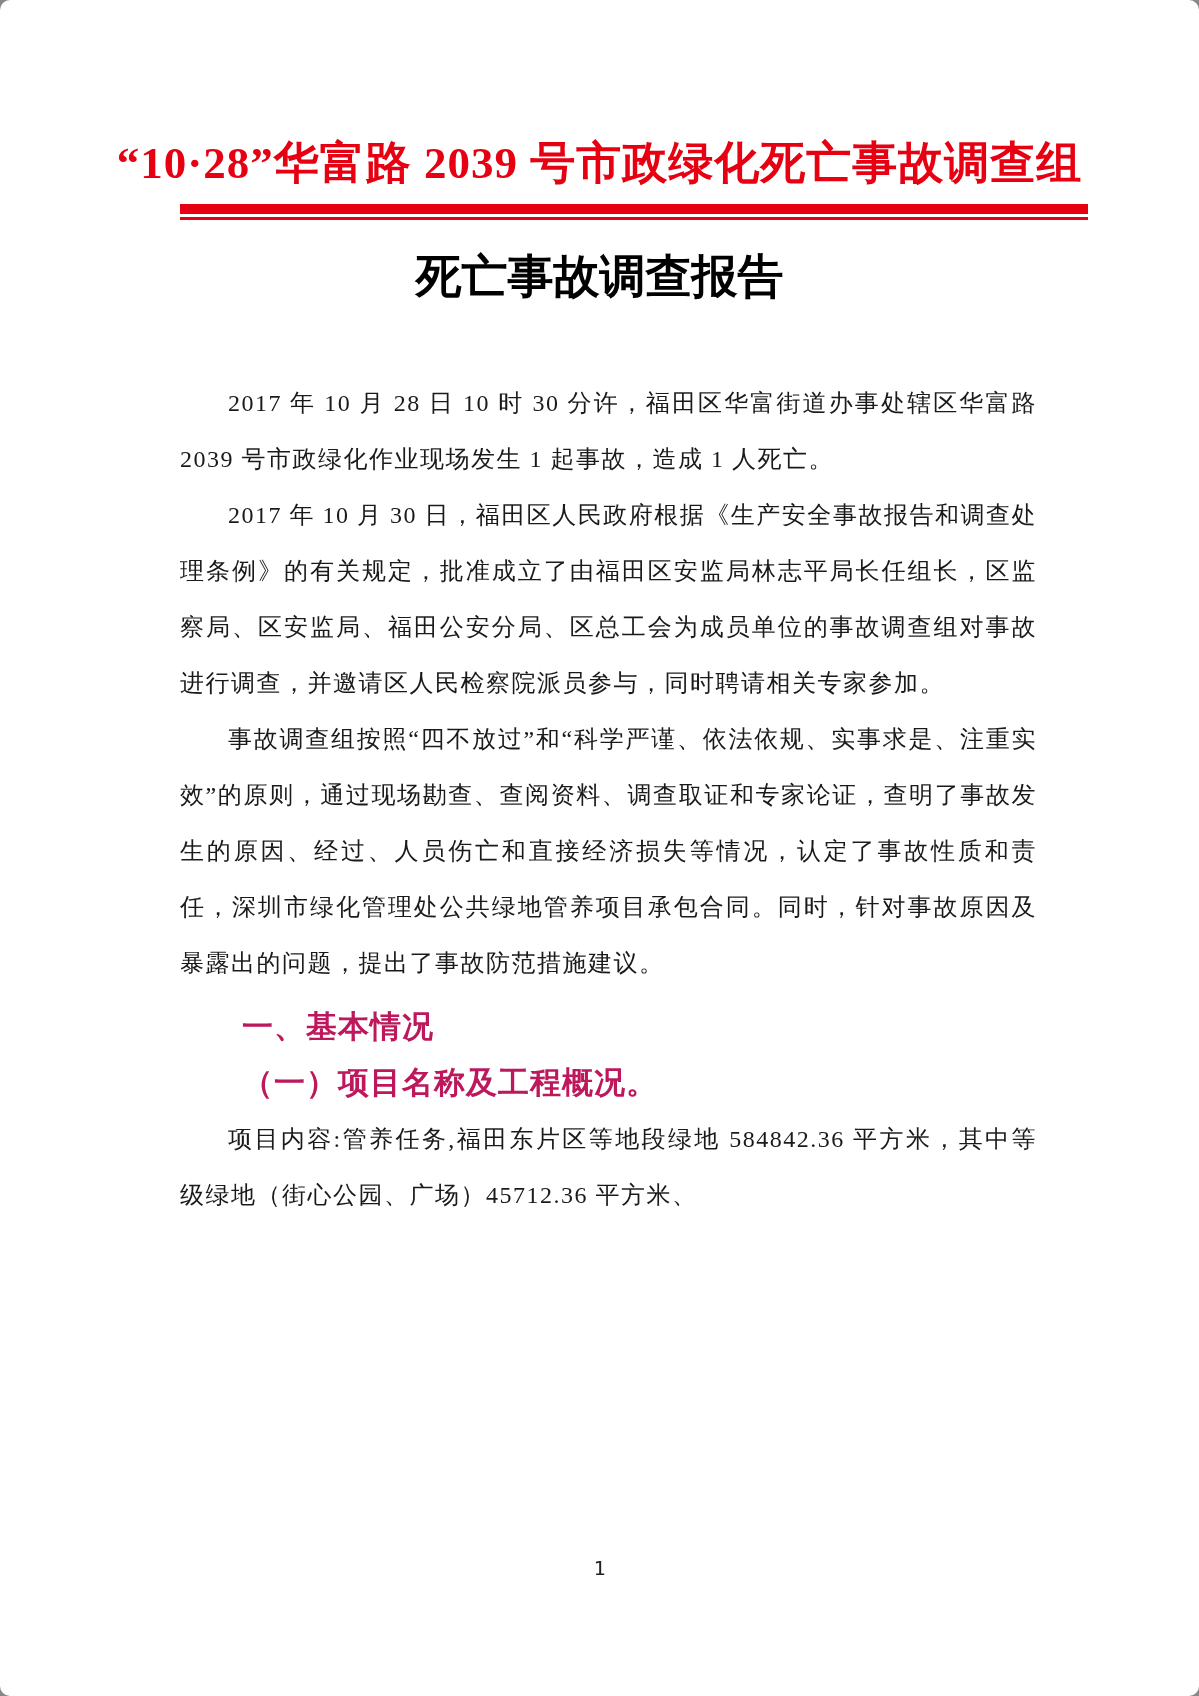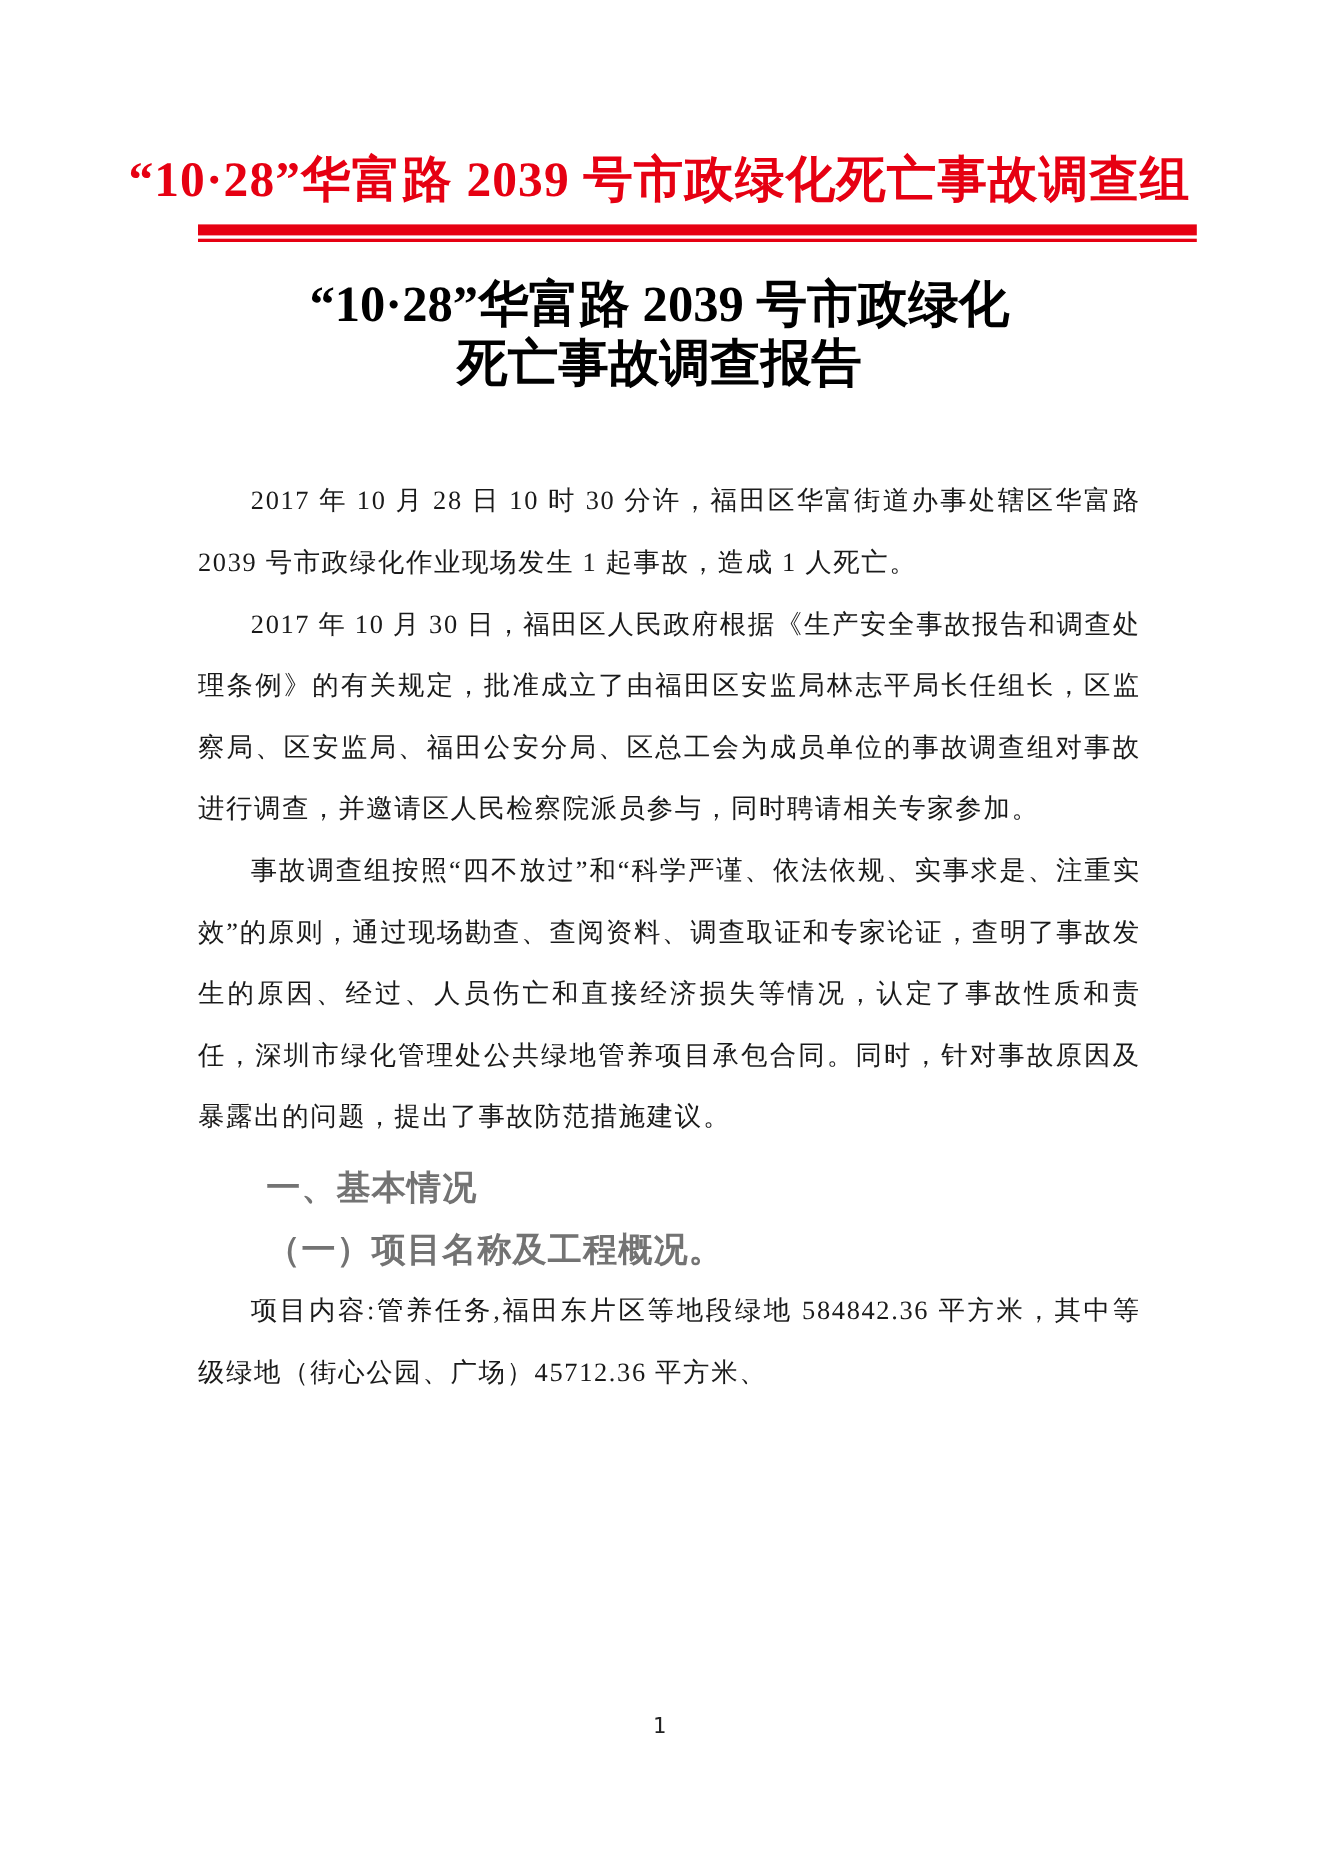--- a/index.html
+++ b/index.html
@@ -4,20 +4,21 @@
 <style>
   html, body { margin: 0; padding: 0; background: #888; }
   .page {
     position: relative;
     width: 1199px;
     height: 1696px;
     margin: 0 auto;
     background: #ffffff;
     overflow: hidden;
     box-sizing: border-box;
+    border-radius: 10px;
   }
   .red-header {
     margin-top: 136px;
     text-align: center;
     color: #e60012;
     font-family: "Liberation Serif", "DejaVu Serif", serif;
     font-weight: bold;
     font-size: 45px;
     line-height: 54px;
     letter-spacing: 1px;
@@ -52,21 +53,21 @@
     text-justify: inter-character;
     text-indent: 2em;
     letter-spacing: 1.5px;
   }
   .heading1, .heading2 {
     margin: 0;
     font-family: "Liberation Sans", "DejaVu Sans", sans-serif;
     font-weight: bold;
     font-size: 31px;
     line-height: 56px;
-    color: #737373;
+    color: #be185d;
     text-indent: 2em;
     letter-spacing: 1px;
   }
   .heading1 { margin-top: 8px; }
   .page-number {
     position: absolute;
     bottom: 116px;
     left: 0;
     width: 100%;
     text-align: center;
@@ -81,21 +82,20 @@
 <div class="page">
 
   <div class="red-header">“10·28”华富路 2039 号市政绿化死亡事故调查组</div>
 
   <div class="red-rule">
     <div class="thick"></div>
     <div class="thin"></div>
   </div>
 
   <h1 class="report-title">
-    <span class="line">“10·28”华富路 2039 号市政绿化</span>
     <span class="line">死亡事故调查报告</span>
   </h1>
 
   <div class="content">
     <p class="para">2017 年 10 月 28 日 10 时 30 分许，福田区华富街道办事处辖区华富路 2039 号市政绿化作业现场发生 1 起事故，造成 1 人死亡。</p>
     <p class="para">2017 年 10 月 30 日，福田区人民政府根据《生产安全事故报告和调查处理条例》的有关规定，批准成立了由福田区安监局林志平局长任组长，区监察局、区安监局、福田公安分局、区总工会为成员单位的事故调查组对事故进行调查，并邀请区人民检察院派员参与，同时聘请相关专家参加。</p>
     <p class="para">事故调查组按照“四不放过”和“科学严谨、依法依规、实事求是、注重实效”的原则，通过现场勘查、查阅资料、调查取证和专家论证，查明了事故发生的原因、经过、人员伤亡和直接经济损失等情况，认定了事故性质和责任，深圳市绿化管理处公共绿地管养项目承包合同。同时，针对事故原因及暴露出的问题，提出了事故防范措施建议。</p>
     <p class="heading1">一、基本情况</p>
     <p class="heading2">（一）项目名称及工程概况。</p>
     <p class="para">项目内容:管养任务,福田东片区等地段绿地 584842.36 平方米，其中等级绿地（街心公园、广场）45712.36 平方米、</p>

